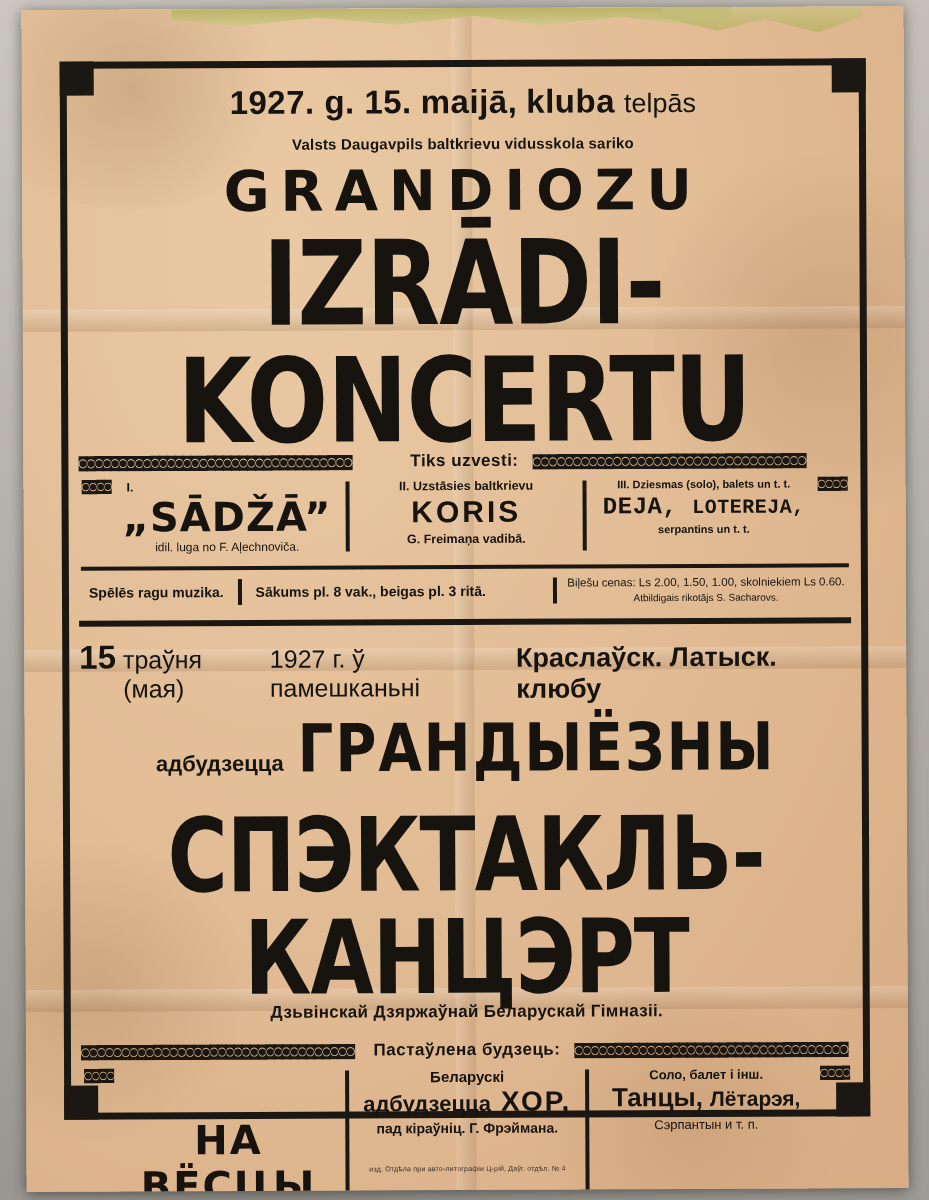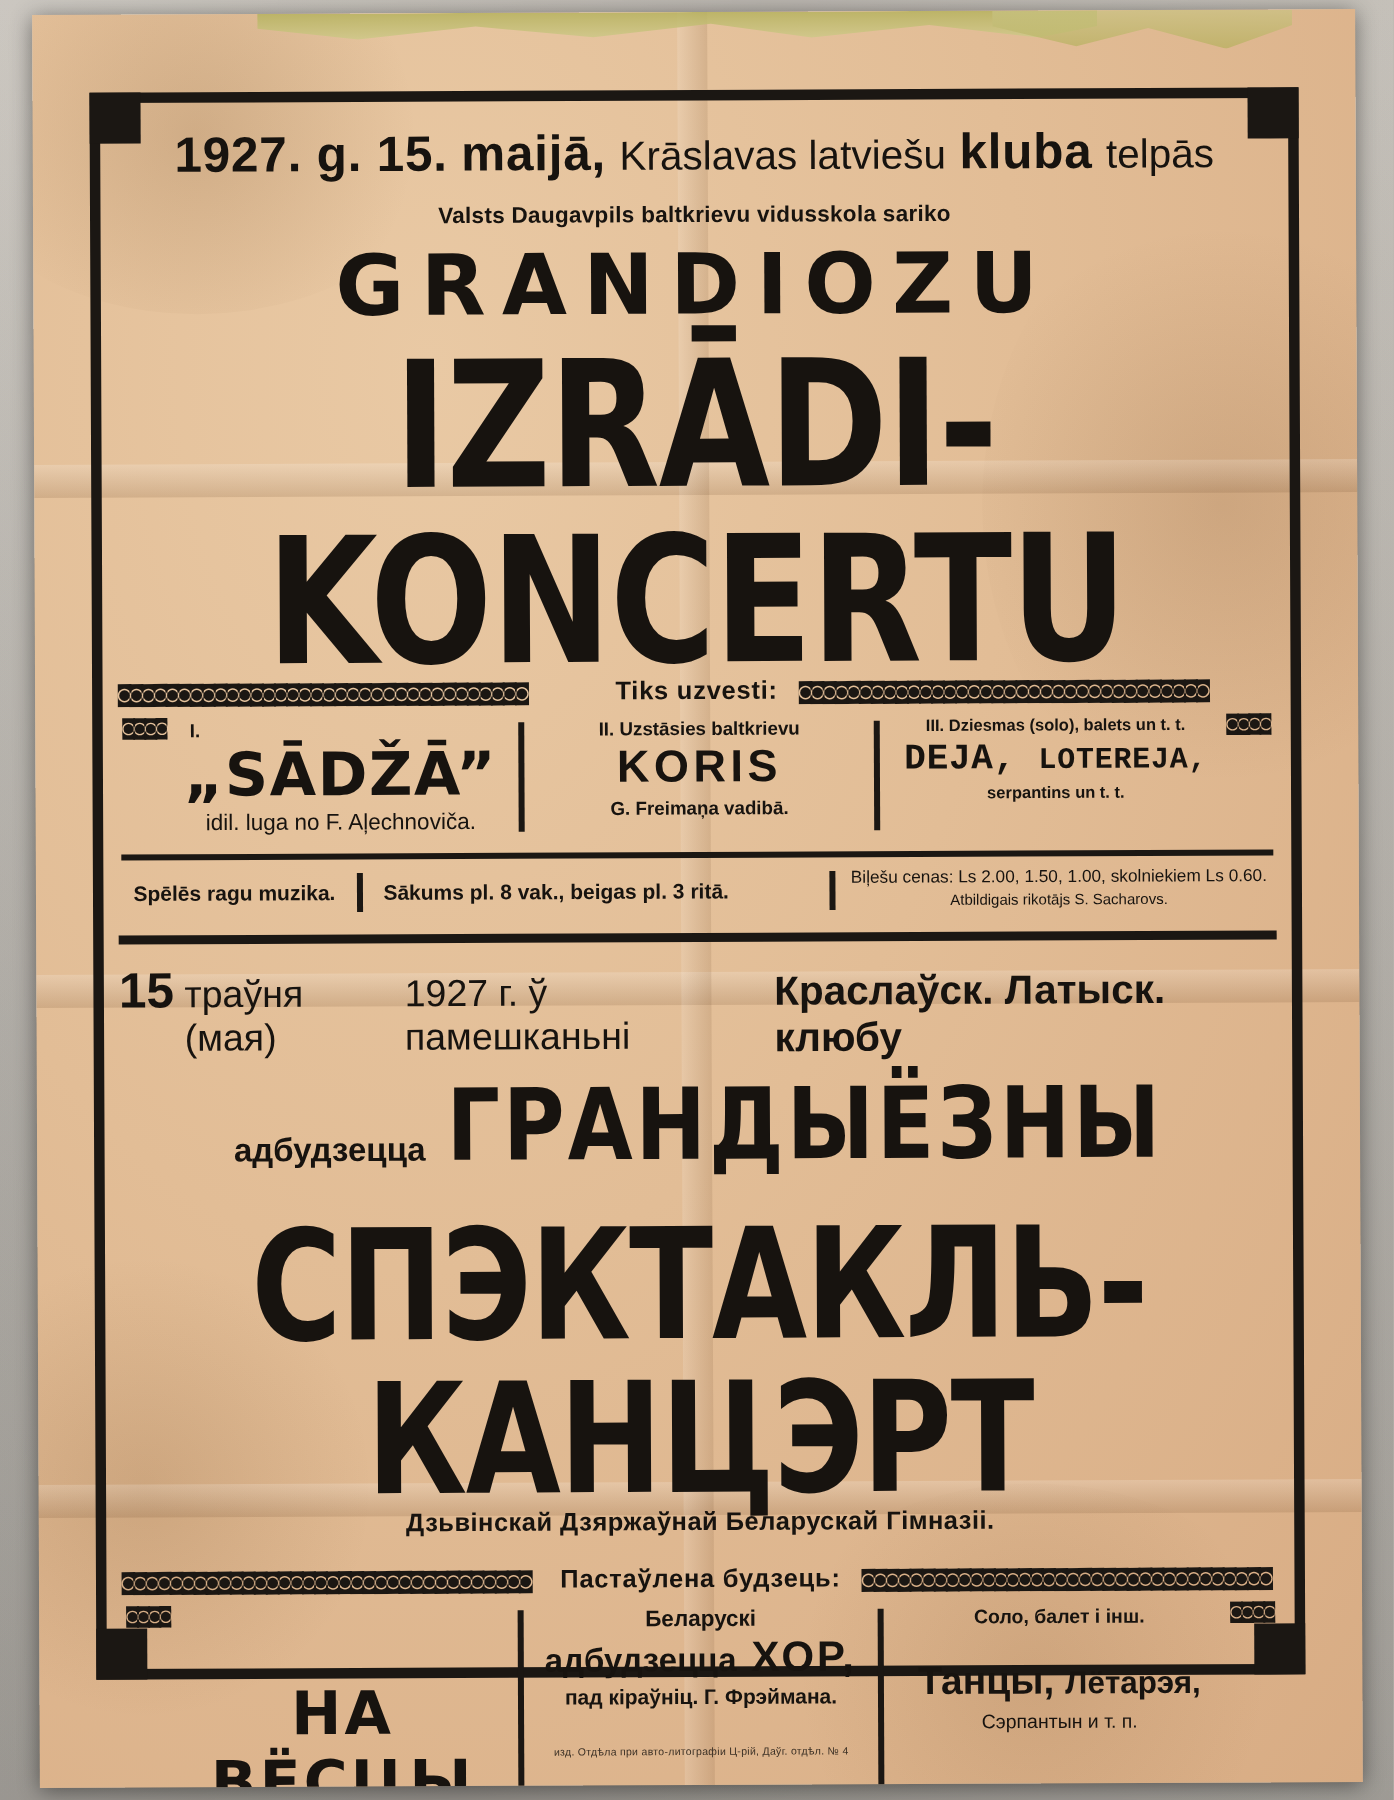--- a/index.html
+++ b/index.html
@@ -102,21 +102,21 @@
   .ornbox{
     width:30px;height:100%;
     font-family:"DejaVu Sans Mono",monospace;font-size:14px;line-height:15px;
     letter-spacing:-1px;color:#1b1713;overflow:hidden;text-align:center;
   }
   .col{flex:1;padding:2px 8px;text-align:center;}
   .vline{width:0;border-left:4px solid #1b1713;margin:4px 6px;}
   .c-small{font-size:12.5px;font-weight:bold;}
   .c-big{font-size:40px;font-weight:bold;font-family:"DejaVu Sans",sans-serif;letter-spacing:1px;}
   .c-mid{font-size:26px;font-weight:bold;}
-  .c-tiny{font-size:15px;}
+  .c-tiny{font-size:12px;}
   .koris{font-size:30px;font-weight:bold;letter-spacing:3px;}
   .deja{font-size:24px;font-weight:bold;letter-spacing:.5px;font-family:Liberation Mono, monospace;}
   .deja .lot{font-size:20px;}
 
   .rule{border-top:4px solid #1b1713;margin:10px 2px 0;}
   .notes{display:flex;align-items:center;font-size:14px;font-weight:bold;margin-top:7px;}
   .notes .seg{padding:0 10px;}
   .notes .bar{width:0;border-left:4px solid #1b1713;height:26px;margin:0 4px;}
   .notes .price{font-size:11.5px;font-weight:normal;line-height:1.35;text-align:center;}
 
@@ -173,21 +173,20 @@
     <div class="corner c-tl"></div>
     <div class="corner c-tr"></div>
     <div class="corner c-bl"></div>
     <div class="corner c-br"></div>
 
     <div class="inner">
 
       <div class="row-date">
         <span class="big">1927. g. 15.</span>
         <span class="big">maijā,</span>
-        <span class="light">Krāslavas latviešu</span>
         <span class="big">kluba</span>
         <span class="light">telpās</span>
       </div>
 
       <div class="ctr subline">Valsts Daugavpils baltkrievu vidusskola sariko</div>
 
       <div class="ctr grandiozu">GRANDIOZU</div>
 
       <div class="ctr izradi">IZRĀDI-KONCERTU</div>
 
@@ -289,21 +288,21 @@
             <span class="c-mid" style="font-size:22px">адбудзецца</span>
             <span class="hor">ХОР,</span>
           </div>
           <div class="c-small" style="font-size:14px;margin-top:2px">пад кіраўніц. Г. Фрэймана.</div>
         </div>
 
         <div class="vline"></div>
 
         <div class="col">
           <div class="c-small" style="font-size:13px">Соло, балет і інш.</div>
-          <div class="tancy" style="margin-top:20px">
+          <div class="tancy" style="margin-top:0">
             <span>Танцы,</span>
             <span class="sm">Лётарэя,</span>
           </div>
           <div class="c-small" style="font-size:13px;font-weight:normal;margin-top:4px">Сэрпантын и т. п.</div>
         </div>
 
         <div class="side">
           <div class="ornbox">◙◙◙◙◙◙◙◙◙◙◙◙◙◙◙◙◙◙◙◙◙◙◙◙◙◙◙◙◙◙◙◙◙◙</div>
         </div>
       </div>

